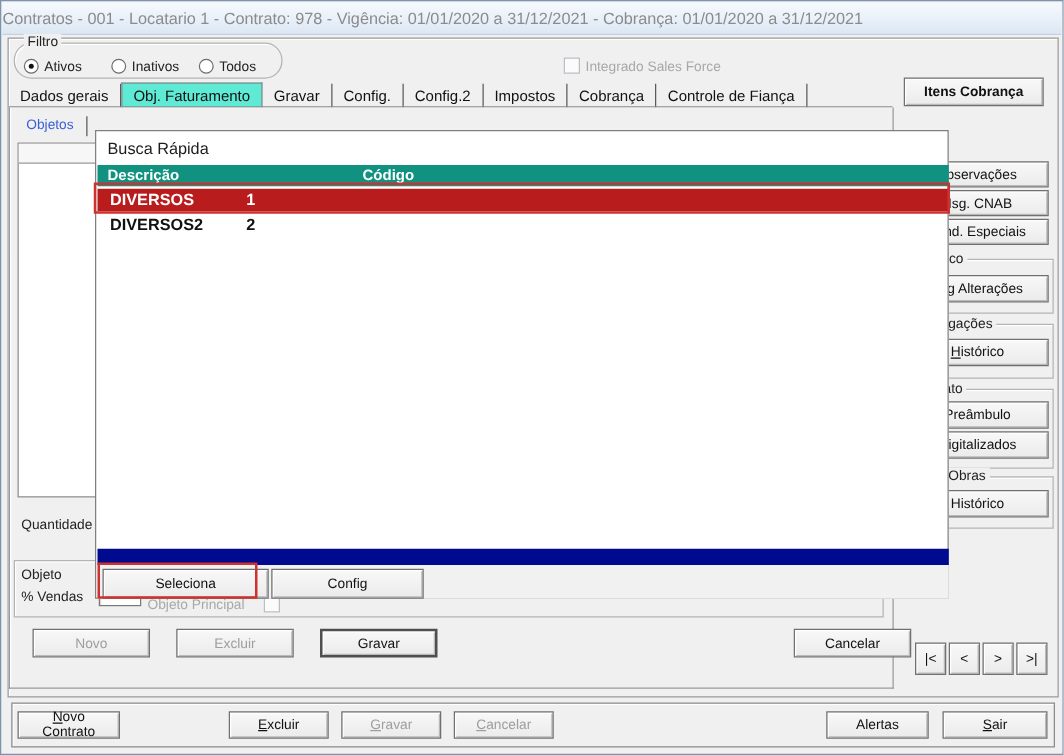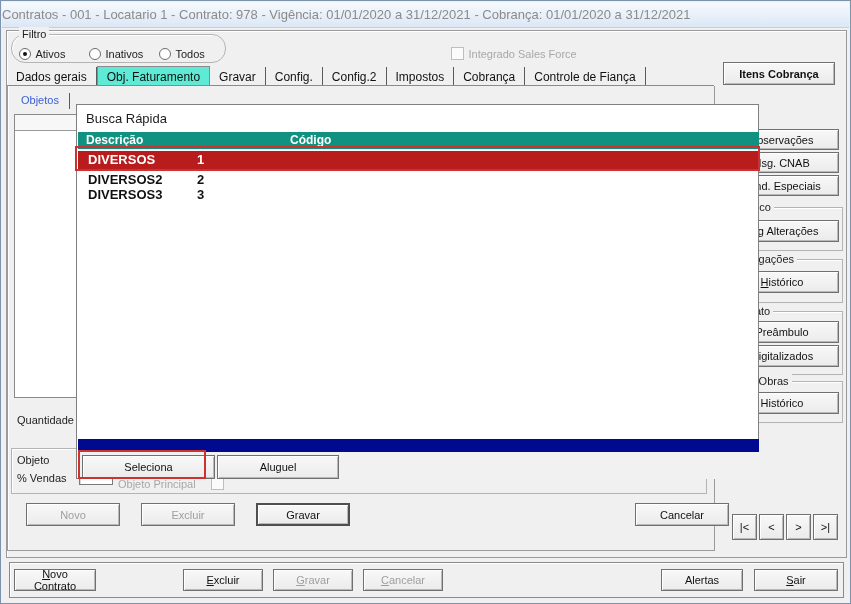--- a/index.html
+++ b/index.html
@@ -252,30 +252,26 @@
       <span class="c2">Código</span>
     </div>
     <div class="grid-row sel" style="top:46px;">
       <span class="c1">DIVERSOS</span>
       <span class="c2">1</span>
     </div>
     <div class="grid-row" style="top:67px;">
       <span class="c1">DIVERSOS2</span>
       <span class="c2">2</span>
     </div>
-    <div class="grid-row" style="top:82px;">
-      <span class="c1">DIVERSOS3</span>
-      <span class="c2">3</span>
-    </div>
     <div class="navybar"></div>
     <div class="modal-foot"></div>
     <button class="btn" style="left:5px;top:350px;width:133px;height:24px;">
       <span class="btxt">Seleciona</span>
     </button>
     <button class="btn" style="left:140px;top:350px;width:122px;height:24px;">
-      <span class="btxt">Aluguel</span>
+      <span class="btxt">Config</span>
     </button>
   </div>
 
   <div class="ann" style="left:74px;top:145px;width:685px;height:25px;"></div>
   <div class="ann" style="left:77px;top:449px;width:128px;height:29px;"></div>
 
 </div>
 
 </body></html>

